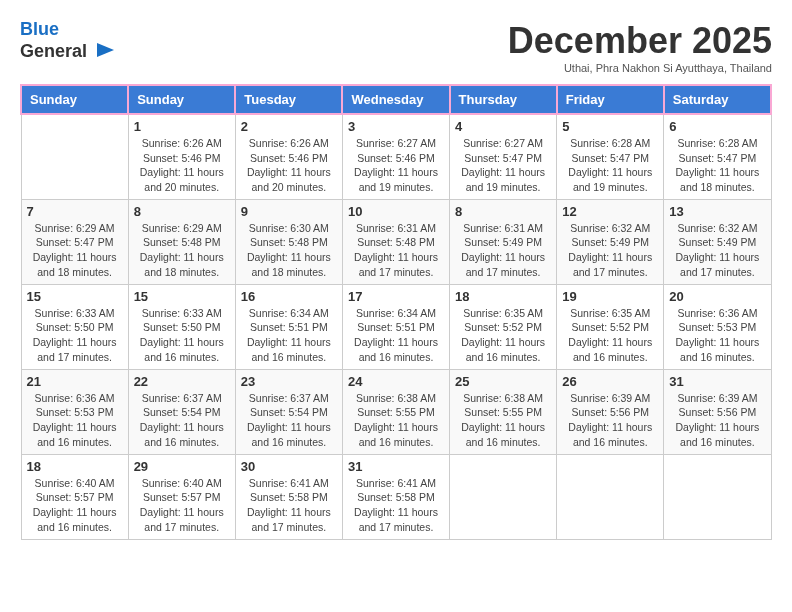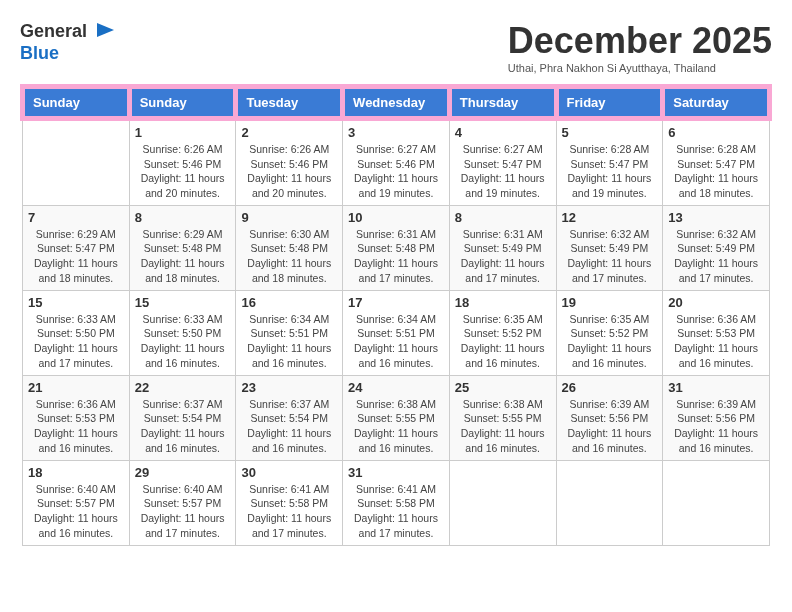--- a/index.html
+++ b/index.html
@@ -26,21 +26,21 @@
       line-height: 1.1;
     }
     .logo-general { color: #333; }
     .logo-blue { color: #1a6fc4; }
     .logo-icon {
       width: 24px;
       height: 24px;
       margin-left: 2px;
     }
     .title-area {
-      text-align: left;
+      text-align: right;
     }
     .month-title {
       font-size: 36px;
       font-weight: bold;
       color: #333;
     }
     .location-title {
       font-size: 11px;
       color: #555;
     }
@@ -49,21 +49,21 @@
       border-collapse: collapse;
       font-size: 11px;
     }
     .calendar thead th {
       background-color: #3a7bd5;
       color: white;
       padding: 6px 8px;
       text-align: left;
       font-size: 13px;
       font-weight: bold;
-      border: 5px solid #f9a8d4;
+      border: 2px solid #f9a8d4;
     }
     .calendar tbody td {
       border: 1px solid #ccc;
       vertical-align: top;
       padding: 4px 5px;
       width: calc(100% / 7);
       height: 85px;
       background: #fff;
     }
     .calendar tbody tr:nth-child(even) td {
@@ -86,27 +86,27 @@
       background: #fff !important;
     }
   </style>
 </head>
 <body>
 
 <div class="header-area">
   <div class="logo">
     <div>
       <div class="logo-text">
+        <span class="logo-blue">Blue</span>
+      </div>
+      <div class="logo-text">
         <span class="logo-general">General</span>
         <svg class="logo-icon" viewBox="0 0 24 24" style="display:inline-block;vertical-align:middle;">
           <polygon points="3,3 20,10 3,17" fill="#1a6fc4"></polygon>
         </svg>
-      </div>
-      <div class="logo-text">
-        <span class="logo-blue">Blue</span>
       </div>
     </div>
   </div>
   <div class="title-area">
     <div class="month-title">December 2025</div>
     <div class="location-title">Uthai, Phra Nakhon Si Ayutthaya, Thailand</div>
   </div>
 </div>
 
 <table class="calendar">

